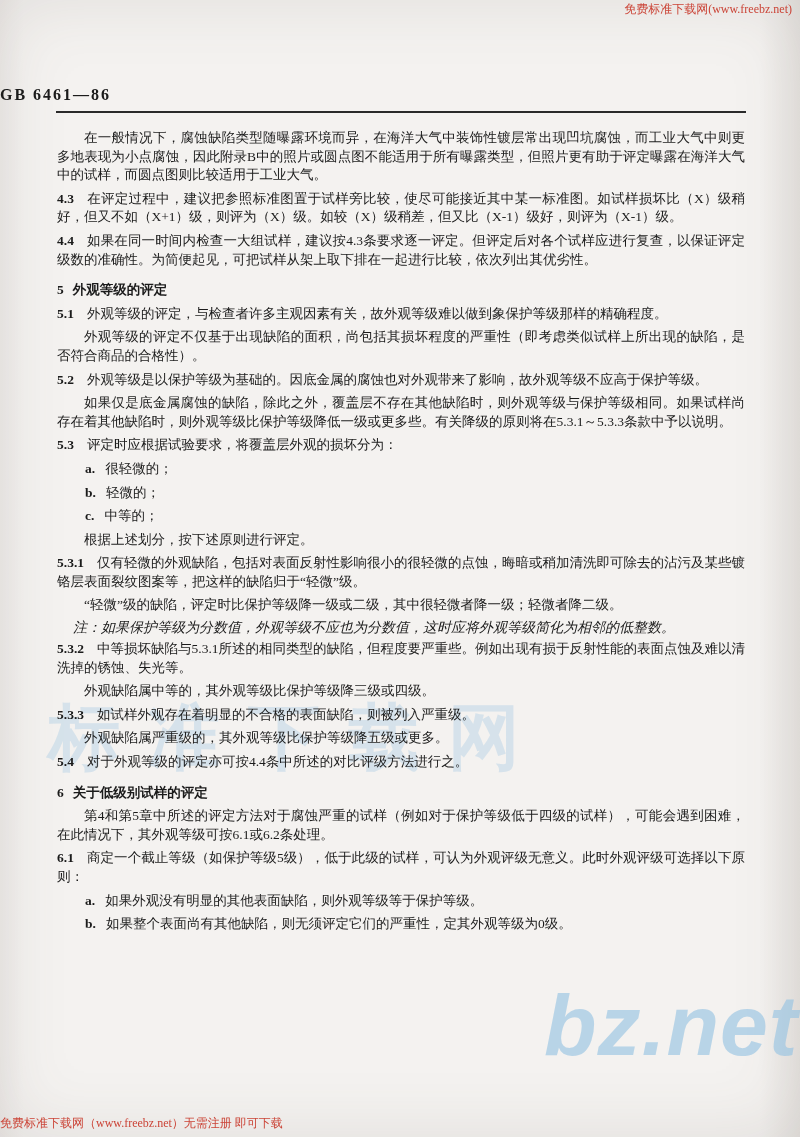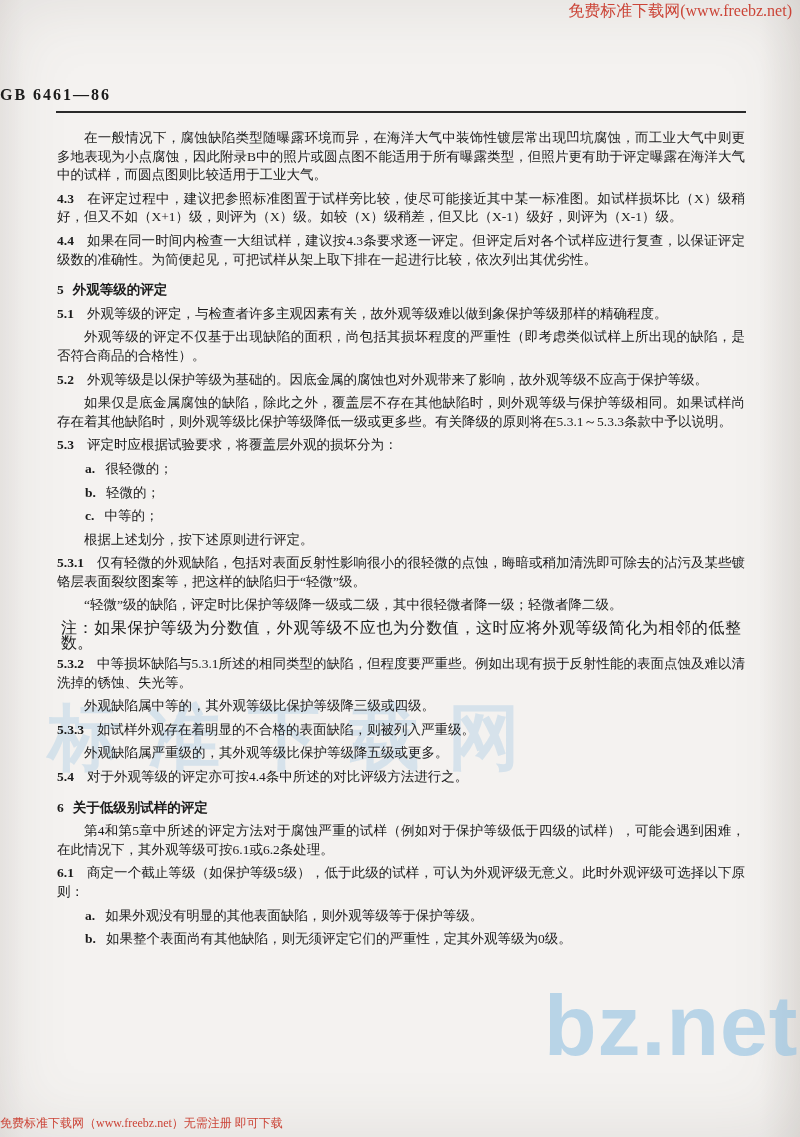--- a/index.html
+++ b/index.html
@@ -6,21 +6,21 @@
   html,body { width:800px; height:1137px; }
   body { background:#e8e6e4; }
   .page {
     position:relative; width:800px; height:1137px; overflow:hidden;
     background:linear-gradient(90deg,#eeebe9 0%,#f4f2f0 3%,#f4f2f0 95%,#e7e4e1 100%);
     box-shadow:inset 0 0 70px rgba(90,85,80,.13);
     font-family:"Liberation Serif","DejaVu Serif",serif;
     color:#1b1b1b;
   }
   .top-banner {
-    position:absolute; top:1px; right:8px; font-size:16px; color:#cb4437;
+    position:absolute; top:1px; right:8px; font-size:12px; color:#cb4437;
     z-index:3; font-family:"Liberation Serif","DejaVu Serif",serif;
   }
   .footer-banner {
     position:absolute; bottom:5px; left:0; width:100%; text-align:left;
     font-size:12px; color:#cb4437; z-index:3;
   }
   .gb-code {
     position:absolute; top:86px; left:0; width:100%; 
     font-size:16px; font-weight:700; letter-spacing:2px; z-index:2;
   }
@@ -32,32 +32,33 @@
     position:absolute; left:57px; top:129px; width:688px;
     font-size:13.5px; line-height:18.6px; text-align:justify; z-index:2;
   }
   .content p { margin-bottom:5px; }
   .num { font-weight:700; margin-right:13px; }
   .h-sec { font-weight:700; margin:12px 0 10px; font-size:13.5px; }
   .h-sec .num { margin-right:9px; }
   .p-in { text-indent:2em; }
   .p-li { margin-left:28px; margin-bottom:2px; }
   .p-li .num { margin-right:10px; }
-  .p-note { font-size:16px; line-height:15px; margin:3px 4px 6px; }
+  .p-note { font-size:14px; line-height:15px; margin:3px 16px 6px;font-style:italic; }
   .wm-cn {
     position:absolute; top:690px; left:48px; width:704px; white-space:nowrap;
     font-size:72px; font-weight:700; letter-spacing:28px;
     color:rgba(158,198,226,.35); z-index:1;
     font-family:"Liberation Sans","DejaVu Sans",sans-serif;
   }
   .wm-en {
     position:absolute; top:976px; left:544px; white-space:nowrap;
     font-size:86px; font-weight:700; letter-spacing:1px;
     color:rgba(147,193,226,.62); z-index:1;
     font-family:"Liberation Sans","DejaVu Sans",sans-serif;
+    font-style:italic;
   }
 </style>
 </head>
 <body>
 
 <div class="page">
 
   <div class="top-banner">免费标准下载网(www.freebz.net)</div>
 
   <div class="wm-cn">标准下载网</div>

